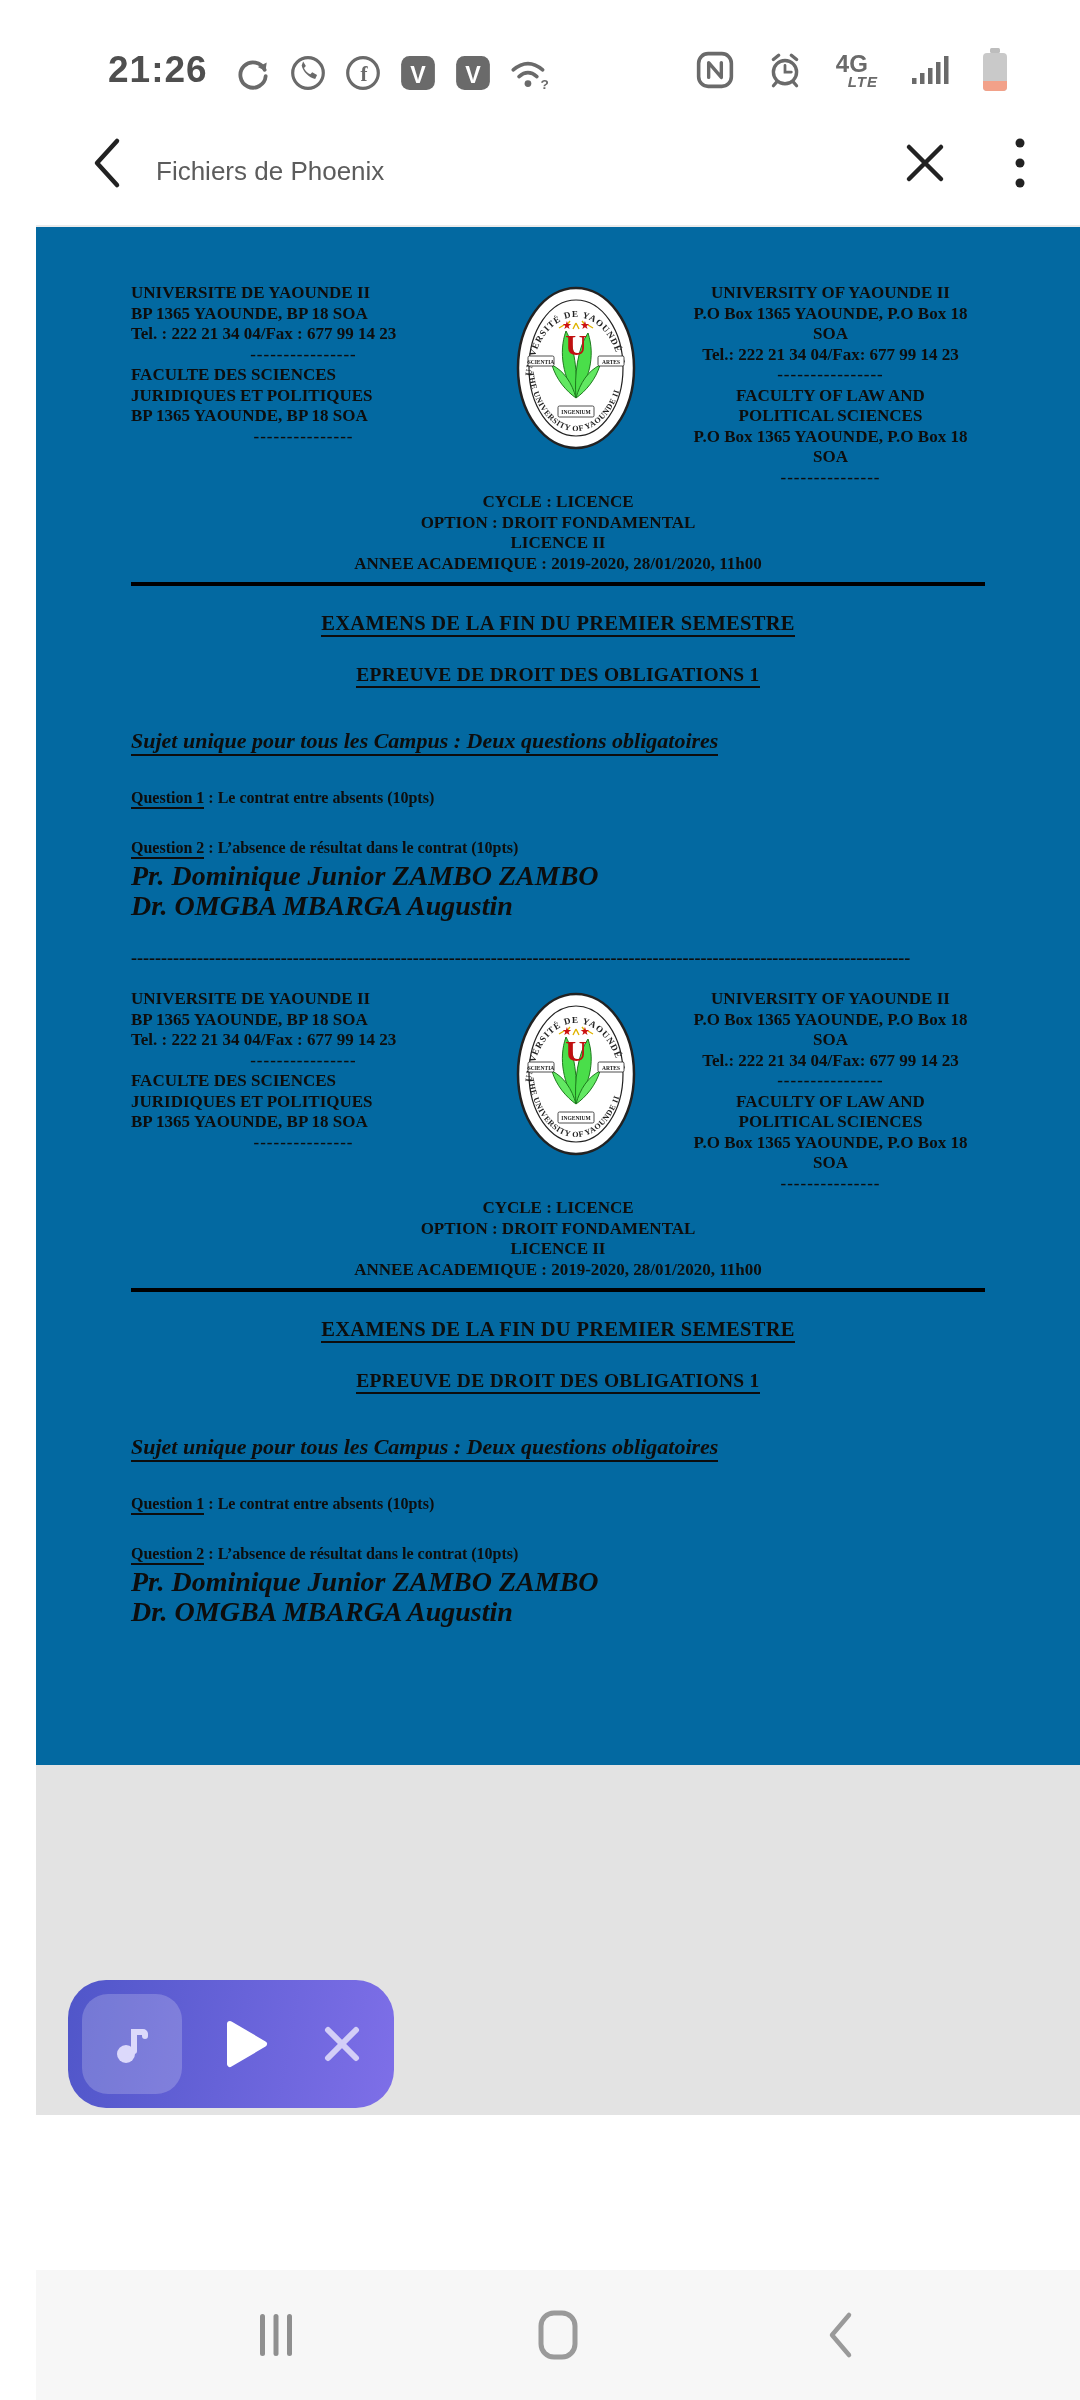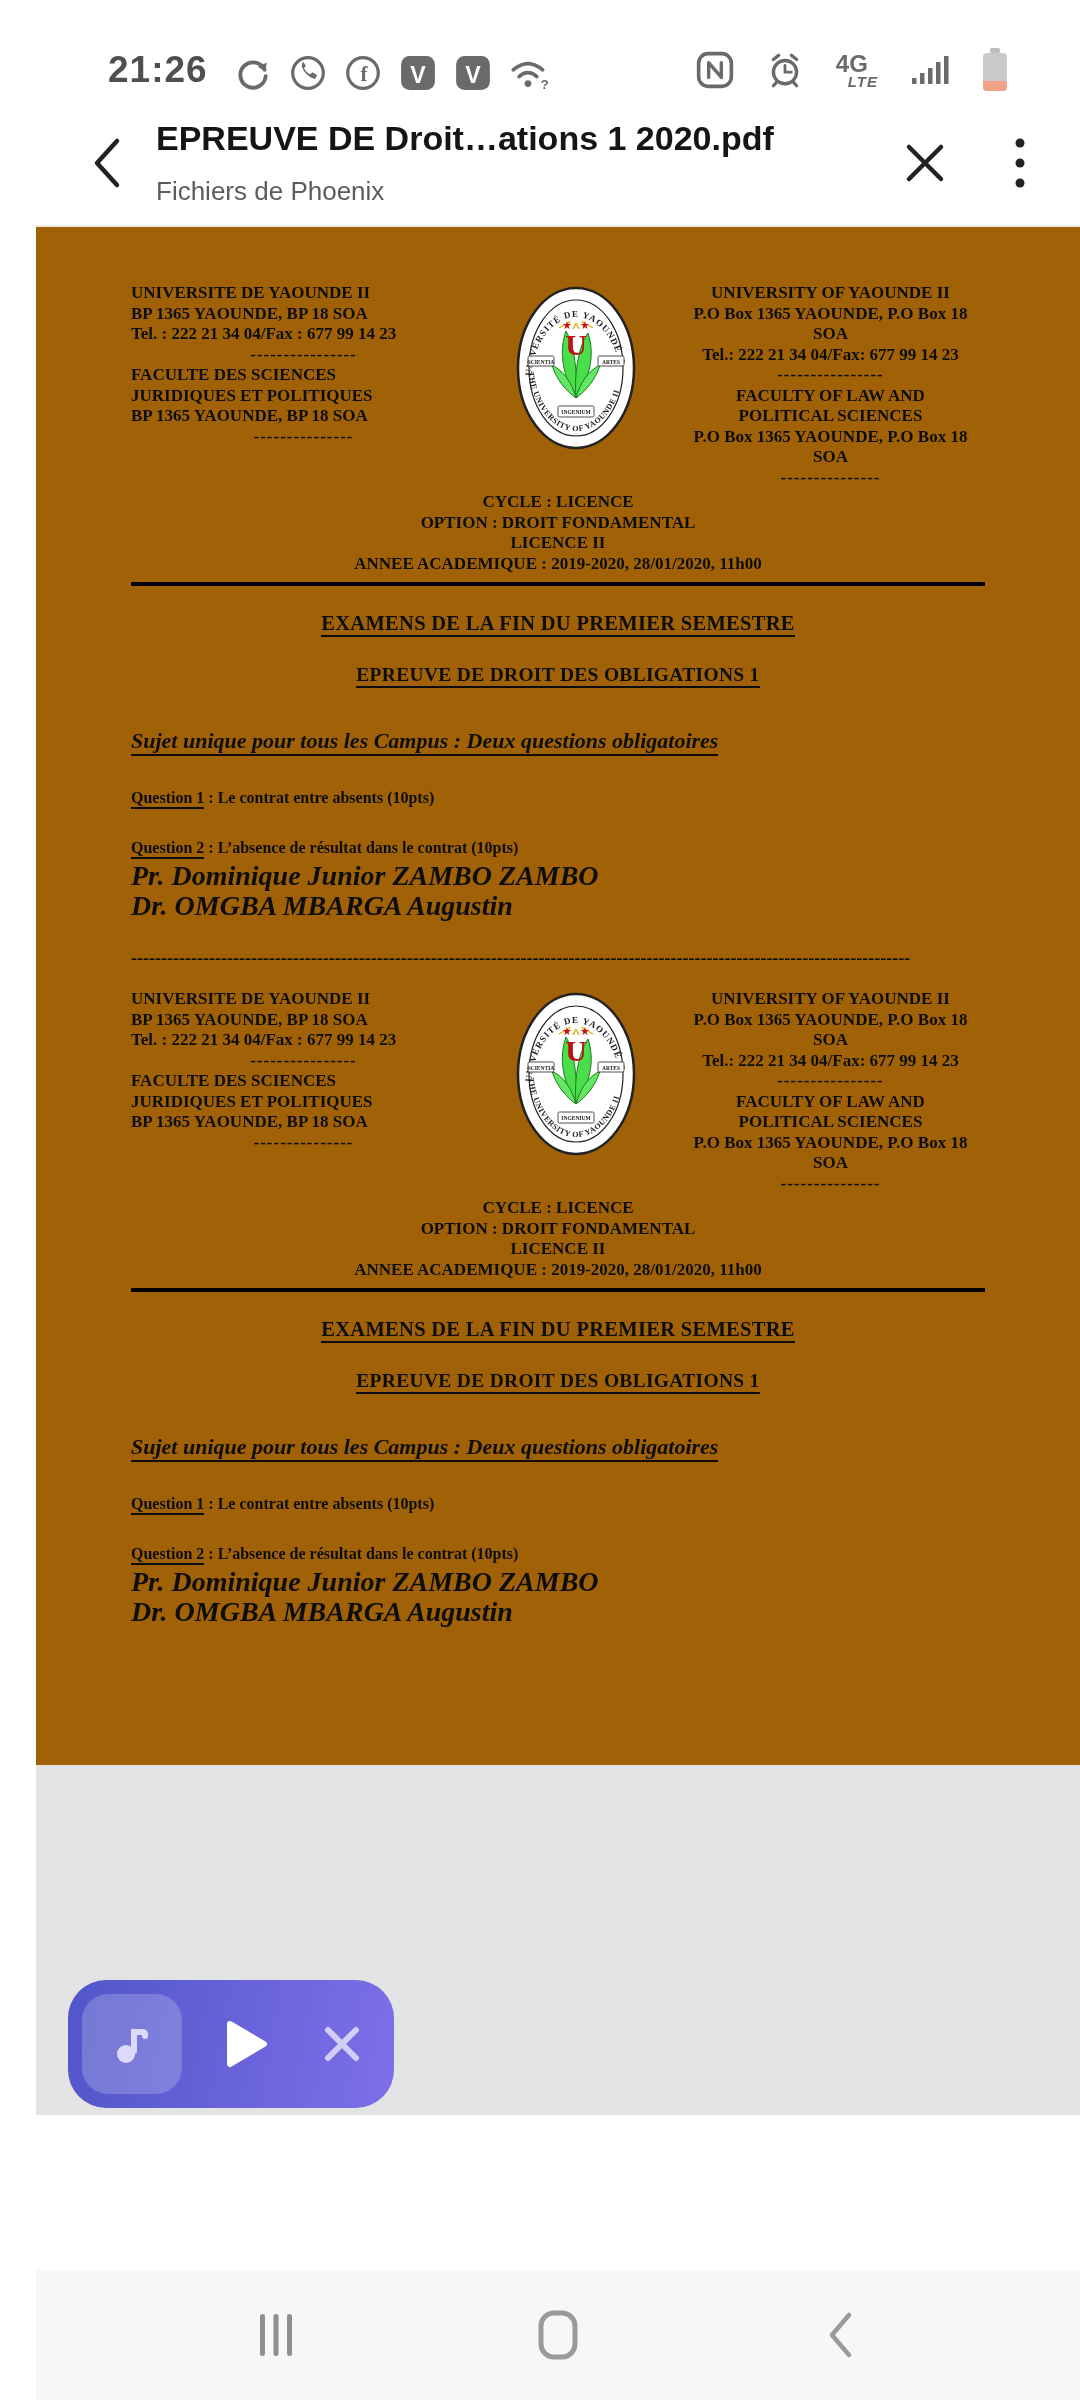--- a/index.html
+++ b/index.html
@@ -19,21 +19,21 @@
   
   .app-header { height:127px; display:flex; align-items:center; padding:0 20px 0 28px; border-bottom:2px solid #ebebeb; background:#fff; }
   .hdr-back { width:86px; height:90px; display:flex; align-items:center; justify-content:center; }
   .hdr-titles { flex:1; min-width:0; padding-left:6px; }
   .hdr-title { font-size:34px; font-weight:bold; color:#151515; white-space:nowrap; overflow:hidden; }
   .hdr-subtitle { font-size:26px; color:#5c5c5c; margin-top:18px; }
   .hdr-close { width:110px; height:90px; display:flex; align-items:center; justify-content:center; }
   .hdr-menu { width:80px; height:90px; display:flex; align-items:center; justify-content:center; }
 
   
-  .doc-area { height:1538px; background:#a16207; overflow:hidden; font-family:"Liberation Serif", serif; color:#0d0d0d; }
+  .doc-area { height:1538px; background:#0369a1; overflow:hidden; font-family:"Liberation Serif", serif; color:#0d0d0d; }
   .page { padding:0 95px; }
   .page.first { padding-top:56px; }
   .page.second { margin-top:20px; }
   .page-head { display:flex; align-items:flex-start; }
   .blk { font-weight:bold; font-size:17px; line-height:20.5px; }
   .left-blk { width:345px; }
   .right-blk { flex:1; text-align:center; }
   .blk .dash { text-align:center; letter-spacing:1px; }
   .logo-wrap { width:200px; display:flex; justify-content:center; }
   .cycle { text-align:center; font-weight:bold; font-size:17px; line-height:20.5px; margin-top:4px; }
@@ -155,21 +155,20 @@
 
   <div class="app-header">
     <div class="hdr-back">
       <span>
         <svg width="36" height="56" viewBox="0 0 36 56">
             <polyline points="28,6 8,28 28,50" fill="none" stroke="#222" stroke-width="4.5" stroke-linecap="round" stroke-linejoin="round"></polyline>
           </svg>
       </span>
     </div>
     <div class="hdr-titles">
-      <div class="hdr-title">EPREUVE DE Droit…ations 1 2020.pdf</div>
       <div class="hdr-subtitle">Fichiers de Phoenix</div>
     </div>
     <div class="hdr-close">
       <span>
         <svg width="44" height="44" viewBox="0 0 44 44">
             <path d="M6 6 L38 38 M38 6 L6 38" stroke="#222" stroke-width="4.5" stroke-linecap="round"></path>
           </svg>
       </span>
     </div>
     <div class="hdr-menu">

